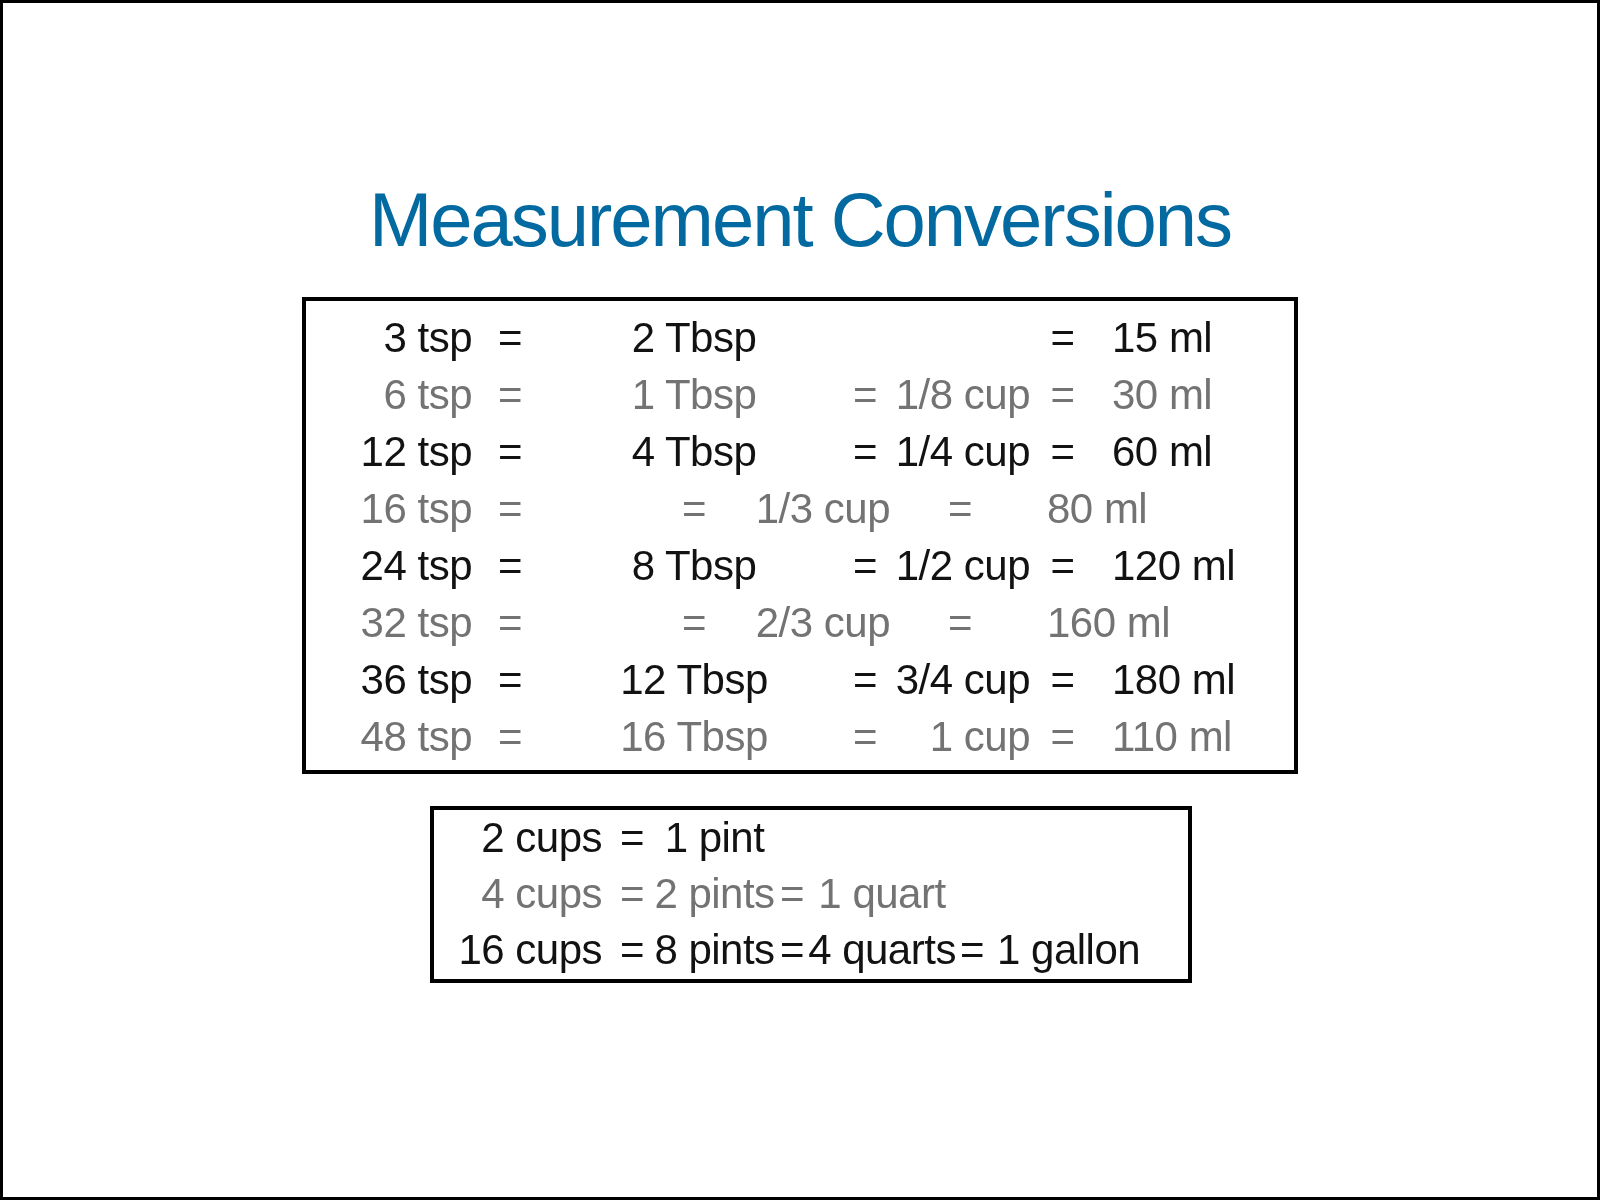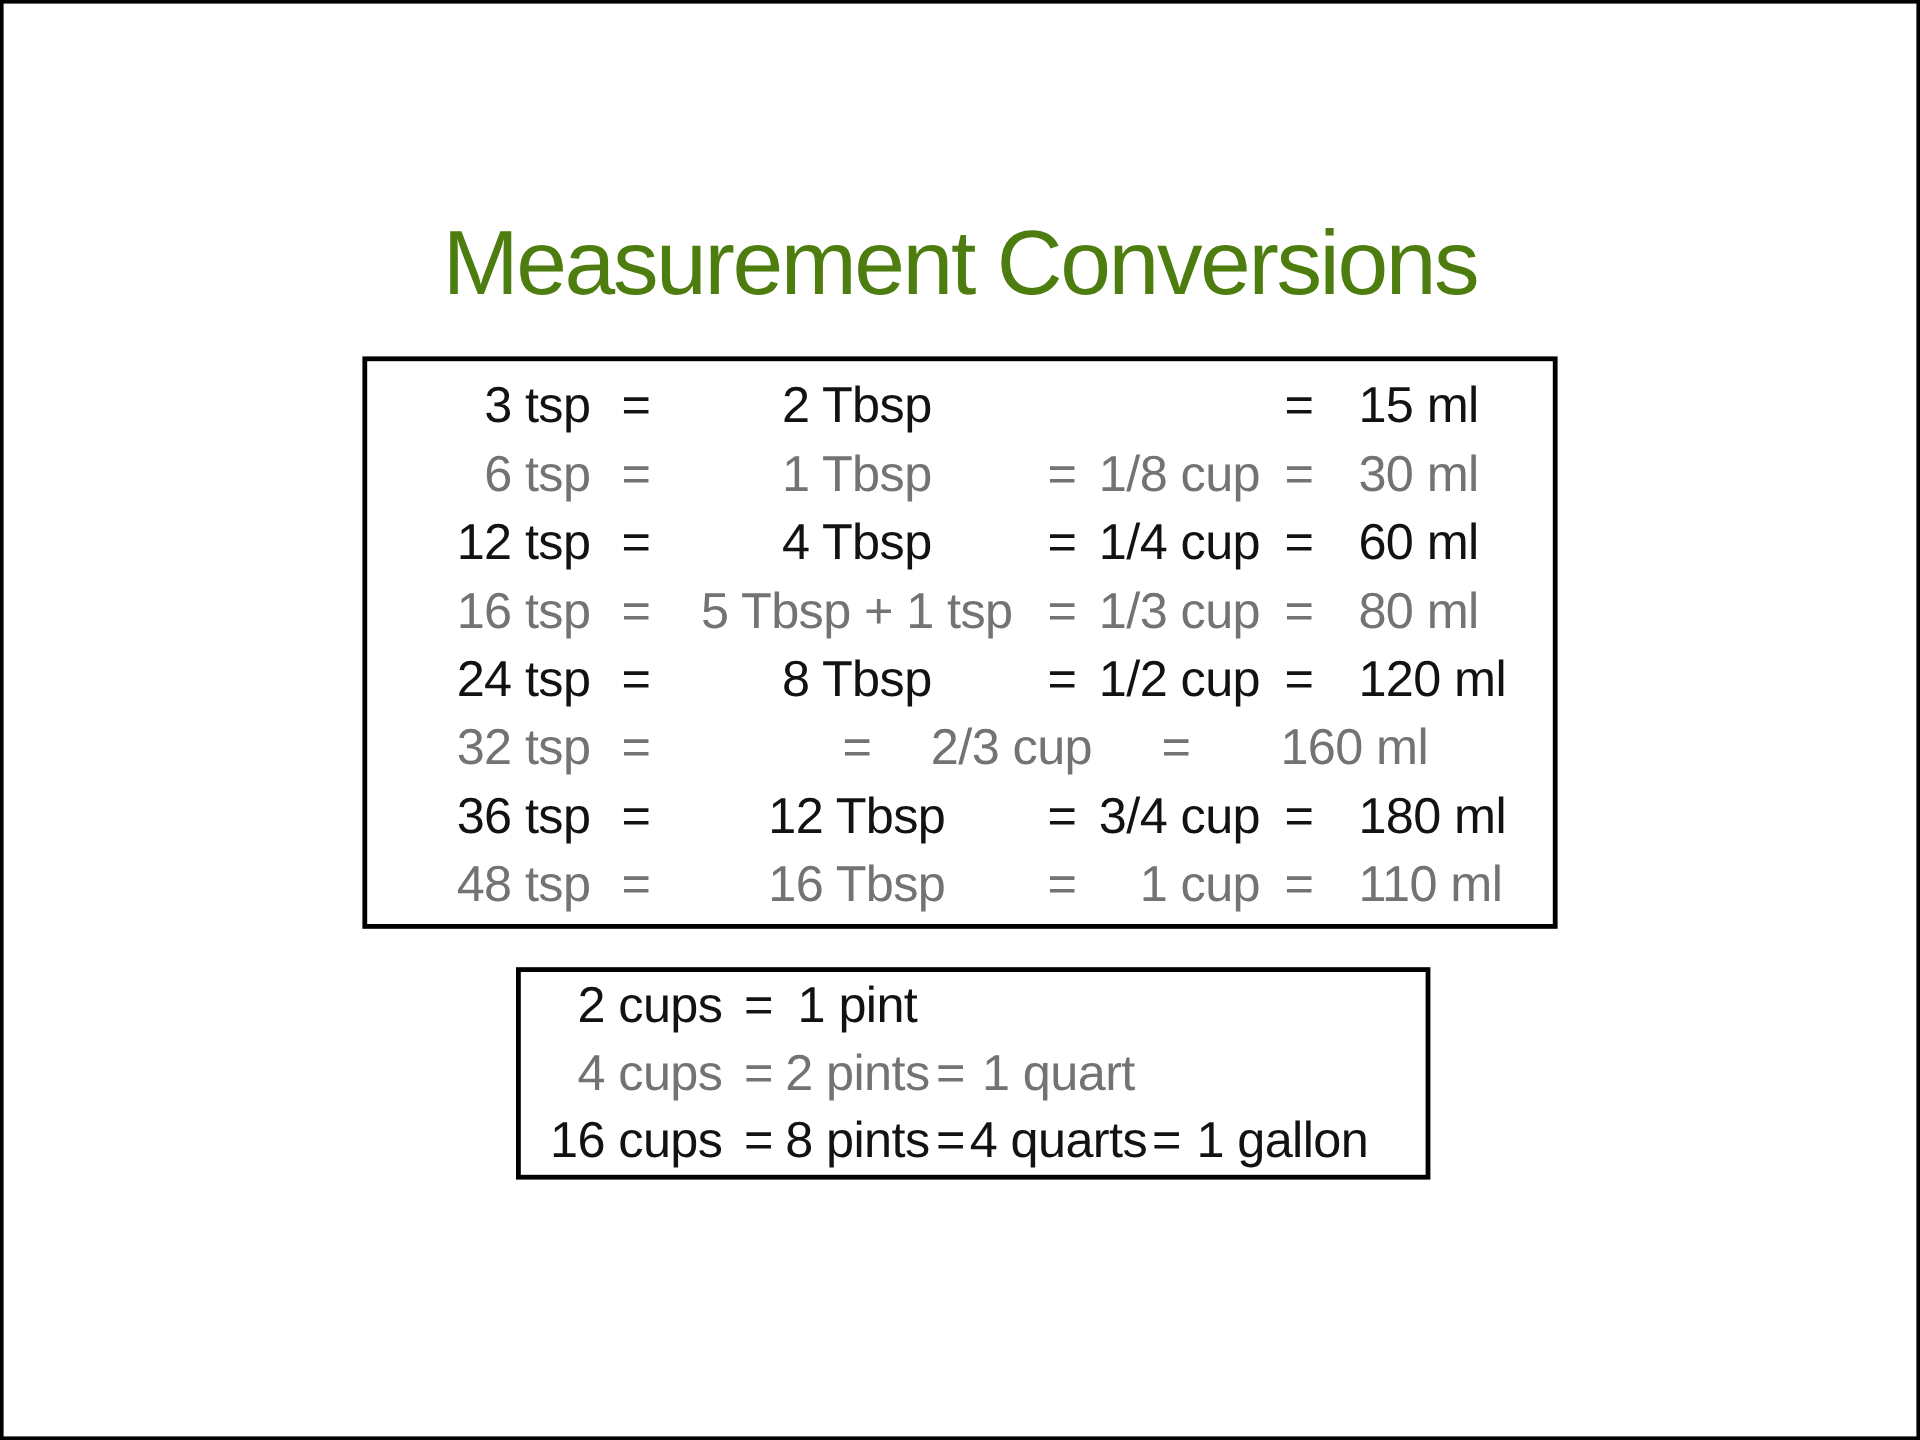--- a/index.html
+++ b/index.html
@@ -21,21 +21,21 @@
   }
   .title {
     position: absolute;
     top: 176px;
     left: 0;
     width: 1600px;
     text-align: center;
     font-size: 76px;
     letter-spacing: -2px;
     white-space: nowrap;
-    color: #4d7c0f;
+    color: #0369a1;
   }
   .box {
     position: absolute;
     border: 4px solid #000000;
     box-sizing: border-box;
     background: #ffffff;
   }
   .box1 {
     left: 302px;
     top: 297px;
@@ -52,21 +52,20 @@
   .row {
     display: grid;
     align-items: center;
     font-size: 42px;
     letter-spacing: -0.5px;
     line-height: 1;
   }
   .t1row {
     grid-template-columns: 166px 76px 292px 50px 140px 65px 1fr;
     height: 57px;
-    margin-left: 20px;
   }
   .t2row {
     grid-template-columns: 168px 60px 105px 50px 130px 50px 1fr;
     height: 56px;
   }
   .row.black { color: #121212; }
   .row.gray  { color: #737373; }
   .c { white-space: nowrap; }
   .cell-right  { justify-self: end; }
   .cell-center { justify-self: center; }
@@ -105,21 +104,20 @@
       <span class="c cell-center">=</span>
       <span class="c cell-center">4 Tbsp</span>
       <span class="c cell-center">=</span>
       <span class="c cell-right">1/4 cup</span>
       <span class="c cell-center">=</span>
       <span class="c cell-left ml-cell">60 ml</span>
     </div>
     <div class="row t1row gray">
       <span class="c cell-right">16 tsp</span>
       <span class="c cell-center">=</span>
-      <span class="c cell-center">5 Tbsp + 1 tsp</span>
       <span class="c cell-center">=</span>
       <span class="c cell-right">1/3 cup</span>
       <span class="c cell-center">=</span>
       <span class="c cell-left ml-cell">80 ml</span>
     </div>
     <div class="row t1row black">
       <span class="c cell-right">24 tsp</span>
       <span class="c cell-center">=</span>
       <span class="c cell-center">8 Tbsp</span>
       <span class="c cell-center">=</span>

